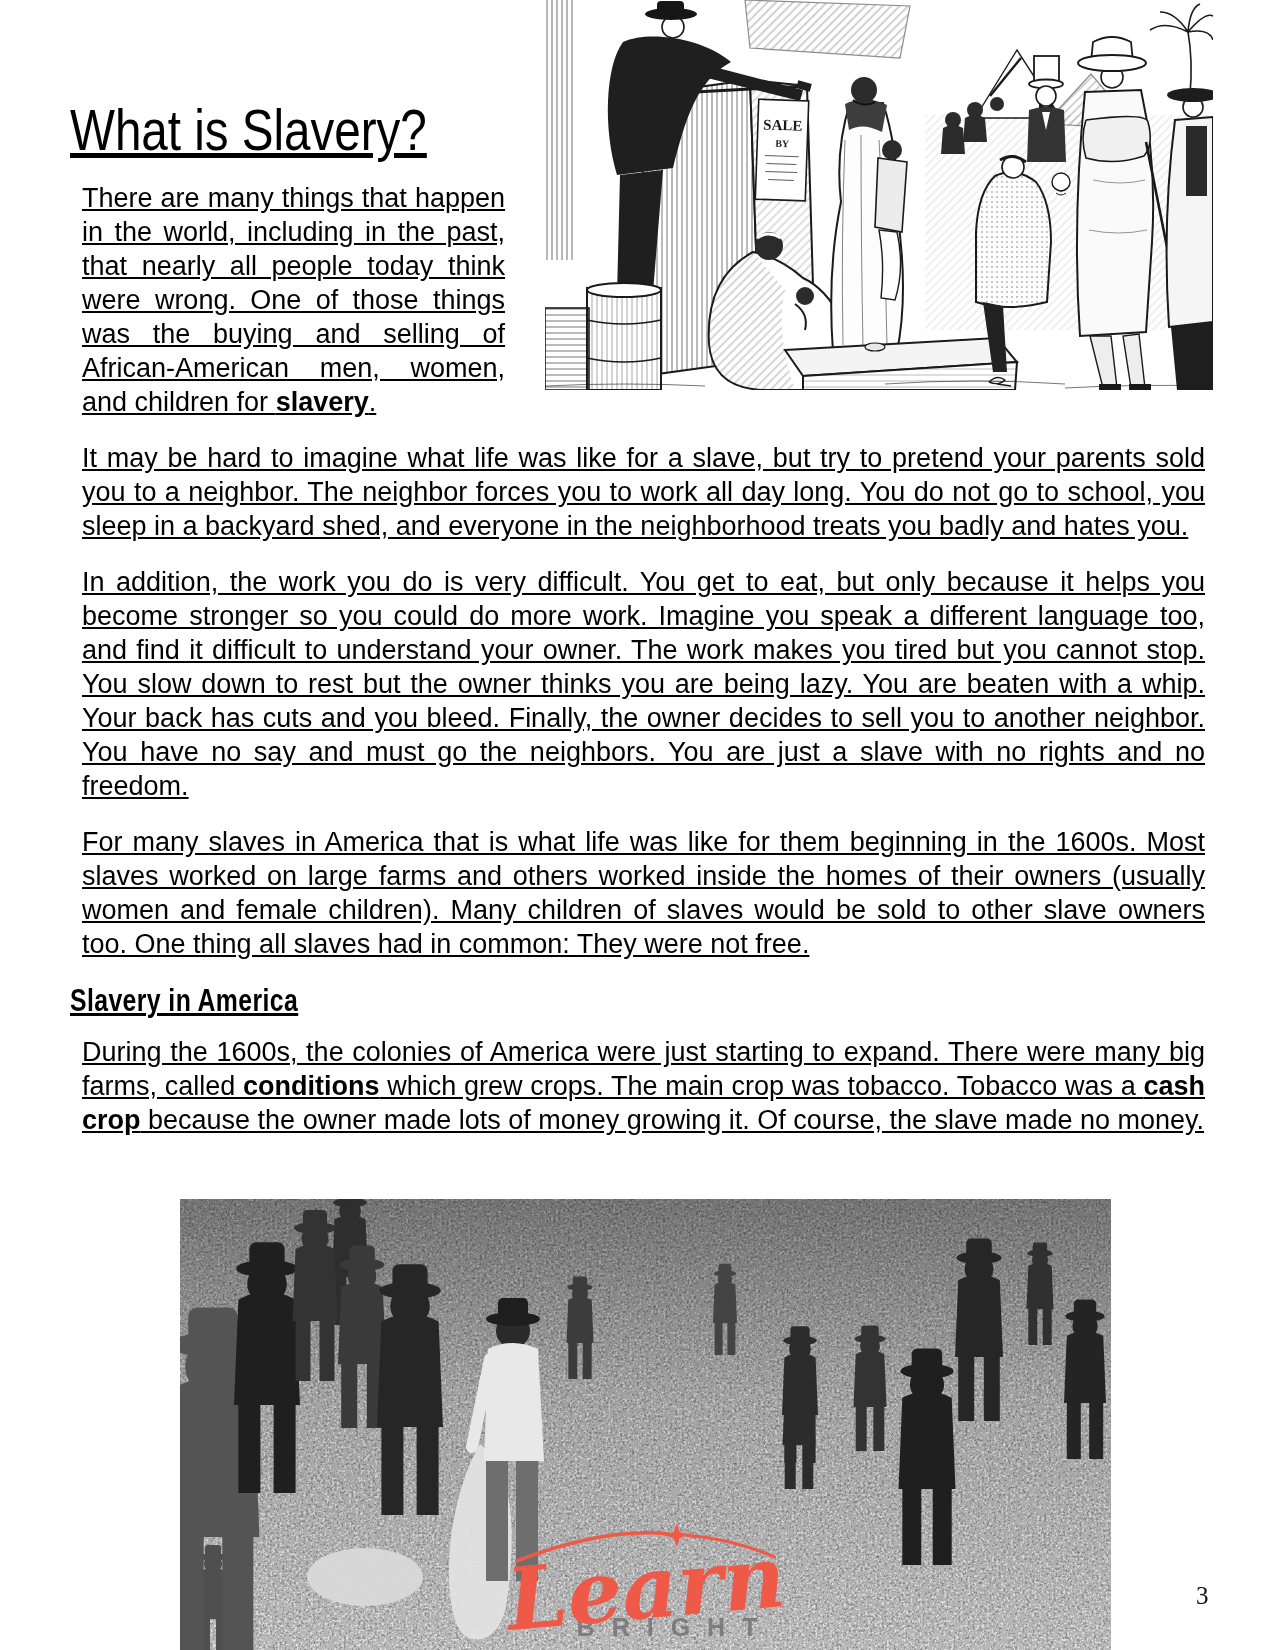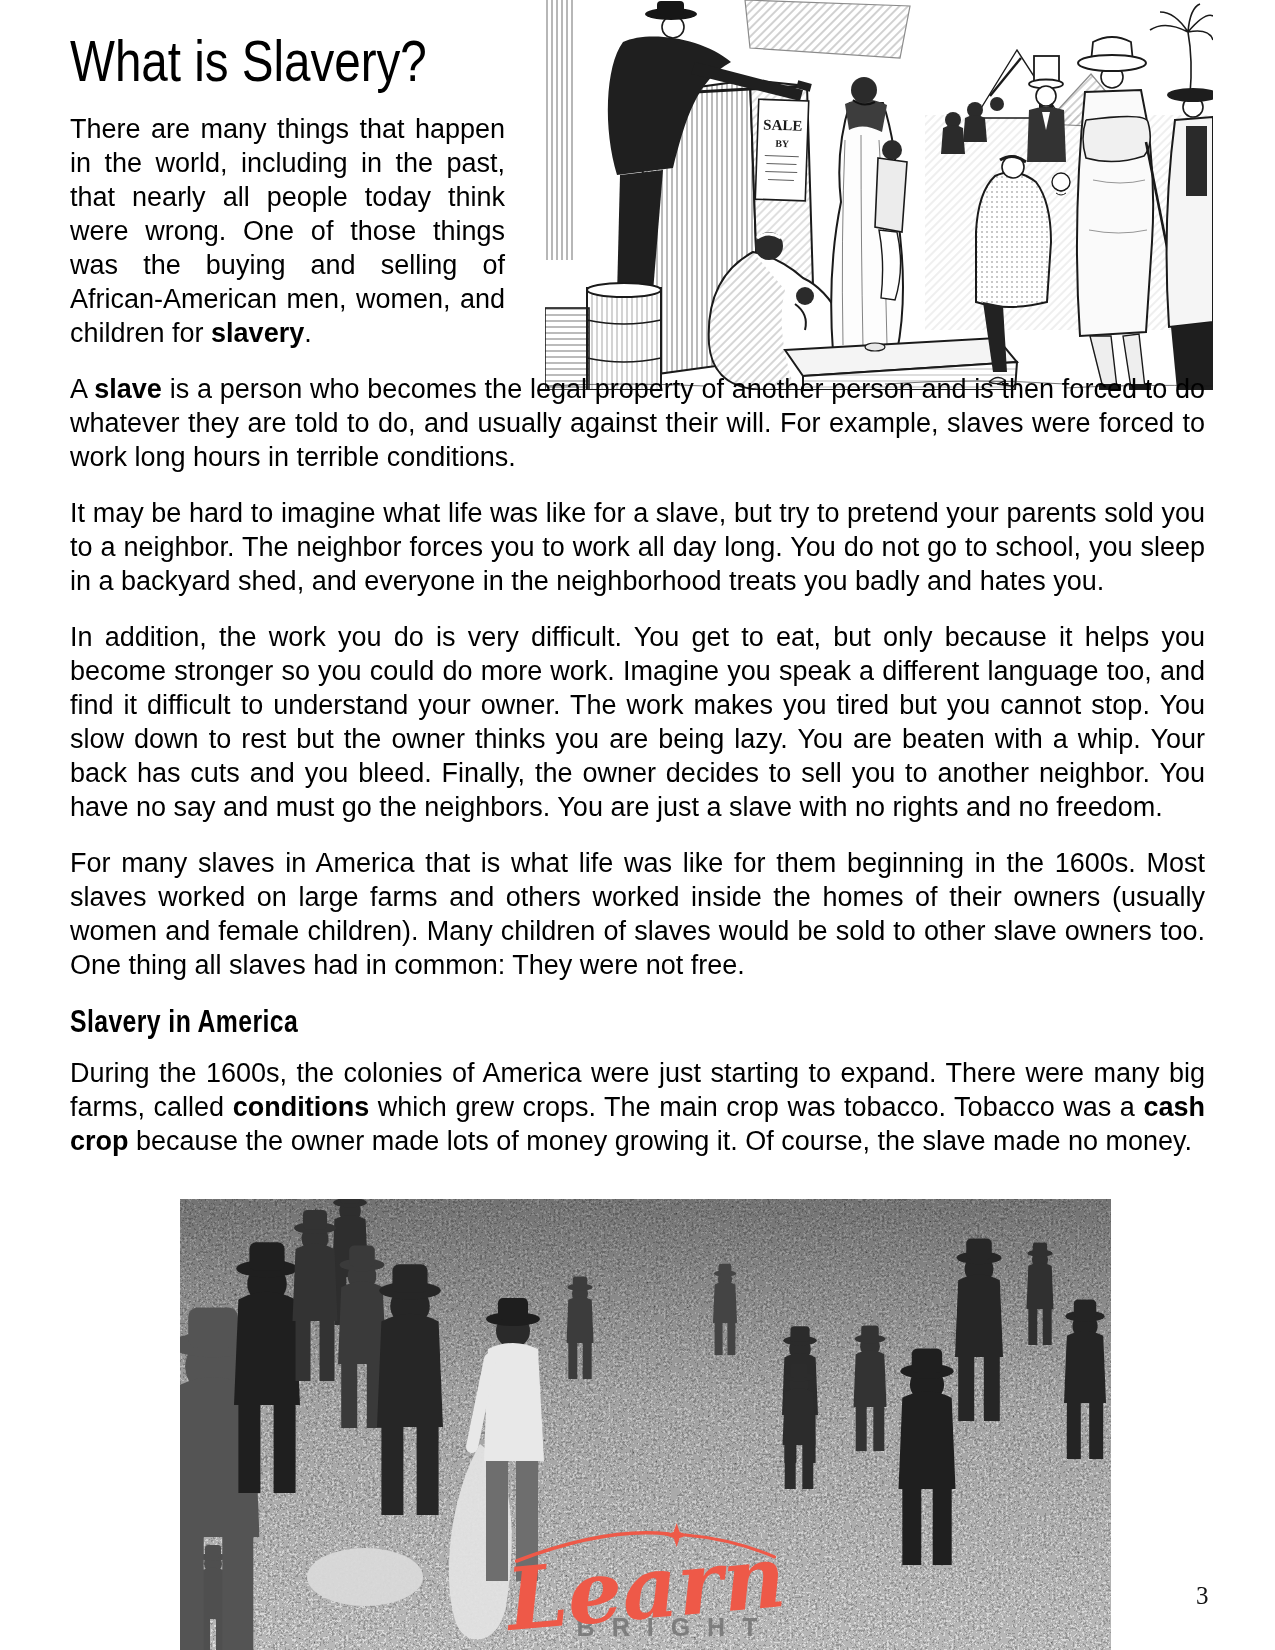--- a/index.html
+++ b/index.html
@@ -1,28 +1,28 @@
 <!DOCTYPE html>
 <html><head>
 <meta charset="utf-8">
 <style>
   html,body { margin:0; padding:0; background:#888; }
   .page {
     position:relative; width:1275px; height:1650px; margin:0 auto;
     background:#ffffff; overflow:hidden;
     font-family:"Liberation Sans", sans-serif; color:#000;
   }
-  .content { position:relative; padding:27px 70px 0 70px; }
+  .content { position:relative; padding:96px 70px 0 70px;text-decoration:underline; }
   .float-spacer { float:right; width:700px; height:326px; }
   h1.doc-title {
     margin:0 0 18px 0; font-size:58px; font-weight:400; letter-spacing:0px;
     transform:scaleX(0.82); transform-origin:left top; white-space:nowrap;
   }
   p.body-par {
-    margin:0 0 22px 0; font-size:27px; line-height:34px; text-align:justify;
+    margin:0 0 22px 12px; font-size:27px; line-height:34px; text-align:justify;
   }
   p.body-par strong { font-weight:bold; }
   h2.section-heading {
     margin:8px 0 16px 0; font-size:31px; font-weight:800; letter-spacing:0.5px;
     transform:scaleX(0.8); transform-origin:left top; white-space:nowrap;
   }
   .engraving {
     position:absolute; top:0; left:545px; width:668px; height:390px;
   }
   .photo {
@@ -194,21 +194,20 @@
 
     <path d="M0,386 q80,-4 160,0 M340,384 q90,-6 180,0 M520,388 q70,-4 148,-2" stroke="#1a1a1a" stroke-width="1" opacity="0.6" fill="none"></path>
     <path d="M444,382 q8,-8 16,-2 q-6,6 -16,2 M452,384 l14,2" stroke="#1a1a1a" stroke-width="1.4" fill="none"></path>
   </svg>
 
   <div class="content">
     <div class="float-spacer"></div>
     <h1 class="doc-title">What is Slavery?</h1>
     <div>
         <p class="body-par">There are many things that happen in the world, including in the past, that nearly all people today think were wrong.  One of those things was the buying and selling of African-American men, women, and children for <strong>slavery</strong>.</p>
-        <p class="body-par">A <strong>slave</strong> is a person who becomes the legal property of another person and is then forced to do whatever they are told to do, and usually against their will.  For example, slaves were forced to work long hours in terrible conditions.</p>
         <p class="body-par">It may be hard to imagine what life was like for a slave, but try to pretend your parents sold you to a neighbor.  The neighbor forces you to work all day long.  You do not go to school, you sleep in a backyard shed, and everyone in the neighborhood treats you badly and hates you.</p>
         <p class="body-par">In addition, the work you do is very difficult.  You get to eat, but only because it helps you become stronger so you could do more work.  Imagine you speak a different language too, and find it difficult to understand your owner.  The work makes you tired but you cannot stop.  You slow down to rest but the owner thinks you are being lazy.  You are beaten with a whip.  Your back has cuts and you bleed.  Finally, the owner decides to sell you to another neighbor.  You have no say and must go the neighbors.  You are just a slave with no rights and no freedom.</p>
         <p class="body-par">For many slaves in America that is what life was like for them beginning in the 1600s.  Most slaves worked on large farms and others worked inside the homes of their owners (usually women and female children).  Many children of slaves would be sold to other slave owners too.  One thing all slaves had in common:  They were not free.</p>
         <h2 class="section-heading">Slavery in America</h2>
         <p class="body-par">During the 1600s, the colonies of America were just starting to expand.  There were many big farms, called <strong>conditions</strong> which grew crops.  The main crop was tobacco.  Tobacco was a <strong>cash crop</strong> because the owner made lots of money growing it.  Of course, the slave made no money.</p>
       </div>
   </div>
 
   <div class="photo">
     <svg width="931" height="451" viewBox="0 0 931 451" xmlns="http://www.w3.org/2000/svg">

